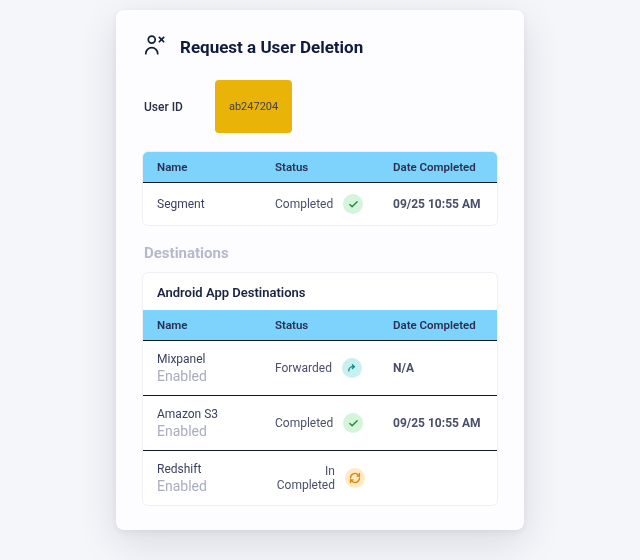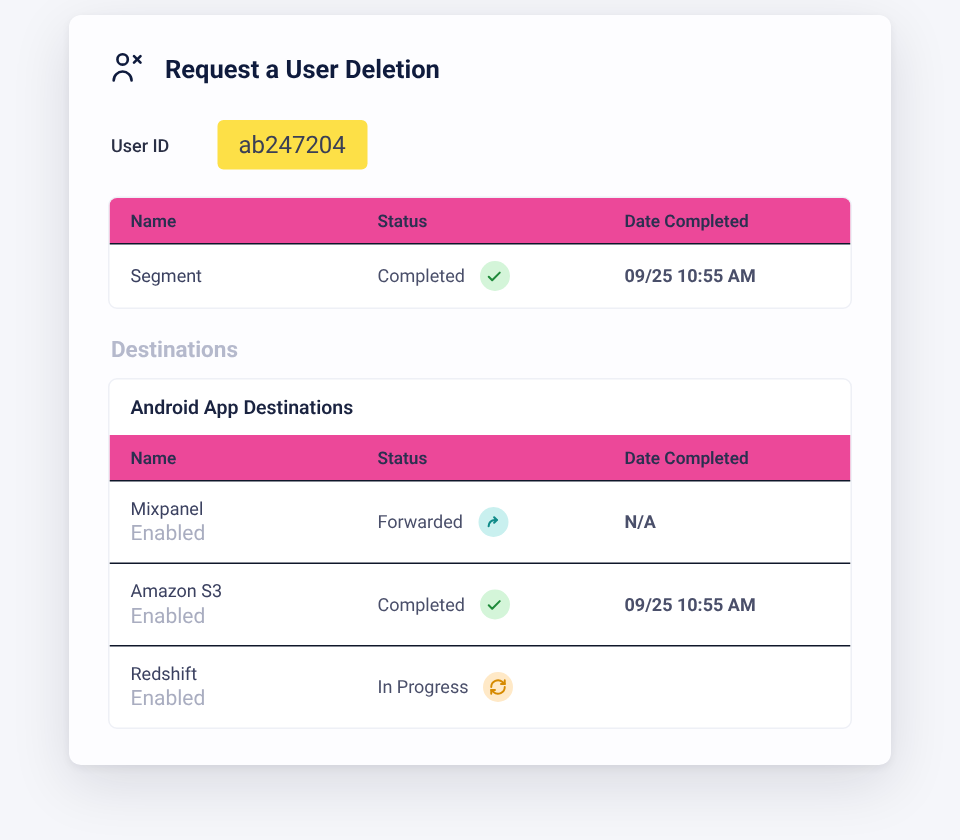--- a/index.html
+++ b/index.html
@@ -7,21 +7,21 @@
     font-family: -apple-system, BlinkMacSystemFont, "Segoe UI", Roboto, sans-serif;
     background: #f5f6fa;
     width: 640px;
     height: 560px;
     display: flex;
     align-items: flex-start;
     justify-content: center;
     padding-top: 10px;
   }
   .card {
-    width: 548px;
+    width: 408px;
     background: #fdfdff;
     border-radius: 8px;
     box-shadow: 0 12px 40px rgba(20,20,40,0.12), 0 2px 6px rgba(20,20,40,0.06);
     padding: 22px 26px 10px 26px;
     color: #1a1f36;
   }
   .header {
     display: flex;
     align-items: center;
     gap: 12px;
@@ -36,43 +36,43 @@
   .userid-row {
     display: flex;
     align-items: center;
     gap: 32px;
     font-size: 12px;
     margin-bottom: 18px;
     padding-left: 2px;
   }
   .userid-label { color: #2a2f45; font-weight: 500; }
   .userid-value {
-    background: #fde047;
-    padding: 7px 14px;
+    background: #eab308;
+    padding: 20px 14px;
     border-radius: 4px;
     color: #3a3f55;
-    font-size: 16px;
+    font-size: 11px;
   }
   .panel {
     background: #ffffff;
     border: 1px solid #eef0f6;
     border-radius: 6px;
     margin-bottom: 14px;
     overflow: hidden;
   }
   .panel-title {
     font-size: 13px;
     font-weight: 600;
     color: #1a2340;
     padding: 12px 14px 10px 14px;
   }
   .thead {
     display: grid;
     grid-template-columns: 1.2fr 1.2fr 1.2fr;
-    background: #ec4899;
+    background: #7dd3fc;
     font-size: 11.5px;
     font-weight: 600;
     color: #2b3050;
   }
   .thead > div { padding: 8px 14px; }
   .trow {
     display: grid;
     grid-template-columns: 1.2fr 1.2fr 1.2fr;
     align-items: center;
     font-size: 12px;
@@ -185,21 +185,21 @@
       </div>
       <div class="date-cell">09/25 10:55 AM</div>
     </div>
 
     <div class="trow">
       <div class="name-cell">
         <div>Redshift</div>
         <div class="sub">Enabled</div>
       </div>
       <div class="status-cell">
-        <span>In Progress</span>
+        <span>In Completed</span>
         <span class="badge badge-amber">
           <svg width="12" height="12" viewBox="0 0 24 24" fill="none" stroke="currentColor" stroke-width="2.6" stroke-linecap="round" stroke-linejoin="round">
             <path d="M3 12a9 9 0 0 1 15-6.7L21 8"></path>
               <polyline points="21 3 21 8 16 8"></polyline>
             <path d="M21 12a9 9 0 0 1-15 6.7L3 16"></path>
               <polyline points="3 21 3 16 8 16"></polyline>
           </svg>
         </span>
       </div>
       <div class="date-cell"></div>

